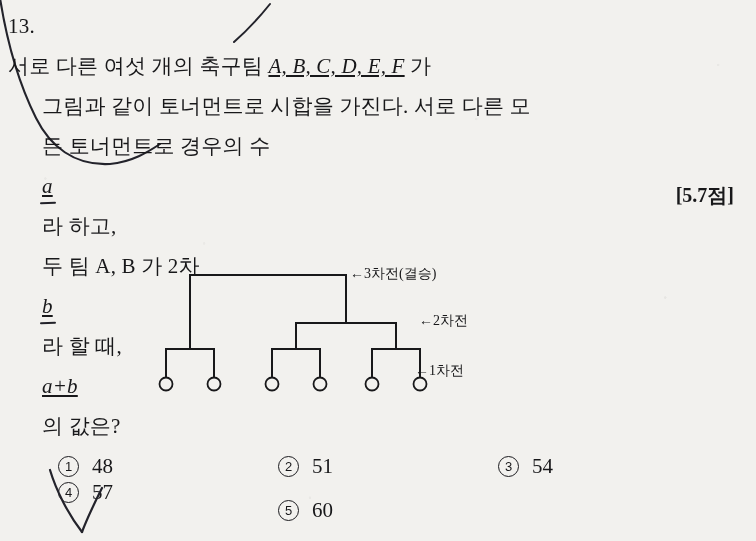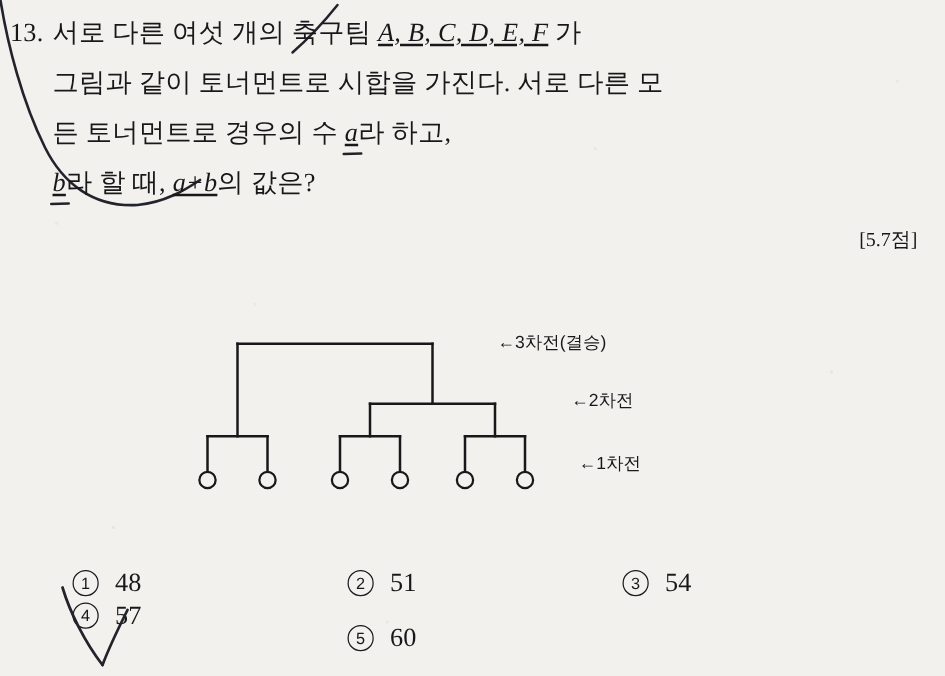--- a/index.html
+++ b/index.html
@@ -38,20 +38,21 @@
     top: 6px;
     width: 740px;
   }
   .q-line {
     display: flex;
     align-items: baseline;
     font-size: 21px;
     line-height: 40px;
     white-space: pre;
     letter-spacing: 0.2px;
+    flex-direction: column;
   }
   .q-number {
     width: 34px;
     flex: none;
     text-align: left;
     font-size: 21px;
   }
   .q-text {
     flex: 1;
   }
@@ -76,21 +77,22 @@
     height: 2px;
     background: #22222a;
     border-radius: 2px;
     transform: rotate(-1.2deg);
   }
 
   .points {
     position: absolute;
     right: 22px;
     top: 182px;
-    font-size: 16px;
+    font-size: 20px;
+    font-weight: bold;
   }
 
   
   .pen-mark {
     position: absolute;
     pointer-events: none;
   }
 
   .diagram {
     position: absolute;
@@ -98,26 +100,25 @@
     top: 245px;
     width: 420px;
     height: 185px;
   }
   .diagram svg {
     display: block;
   }
   .label-tier {
     position: absolute;
     font-size: 14px;
-    font-family: Liberation Sans, sans-serif;
+    font-family: Liberation Serif, serif;
     white-space: nowrap;
-    margin-left: 48px;
   }
   #tier3 { left: 200px; top: 20px; }
-  #tier2 { left: 259px; top: 67px; }
+  #tier2 { left: 269px; top: 67px; }
   #tier1 { left: 265px; top: 117px; }
 
   .choices {
     position: absolute;
     left: 0;
     top: 448px;
     width: 756px;
     height: 90px;
   }
   .choice {
@@ -165,21 +166,21 @@
   <div class="q-line">
     <span class="q-number">13.</span>
     <span class="q-text"><span>서로 다른 여섯 개의 축구팀 </span><span class="ital">A, B, C, D, E, F</span><span> 가</span></span>
   </div>
 
   <div class="q-line indent">
     <span>그림과 같이 토너먼트로 시합을 가진다. 서로 다른 모</span>
   </div>
 
   <div class="q-line indent">
-    <span>든 토너먼트로 경우의 수 </span><span class="ital underline-ink">a</span><span>라 하고, </span>
+    <span>든 토너먼트로 경우의 수 </span><span class="ital underline-ink">a</span><span>라 하고, </span><span>두 팀 A, B 가 2차</span>
   </div>
 
   <div class="q-line indent">
     <span class="ital underline-ink">b</span><span>라 할 때, </span><span class="ital">a+b</span><span>의 값은?</span>
   </div>
 
 </div>
 
 <div class="points">[5.7점]</div>
 

